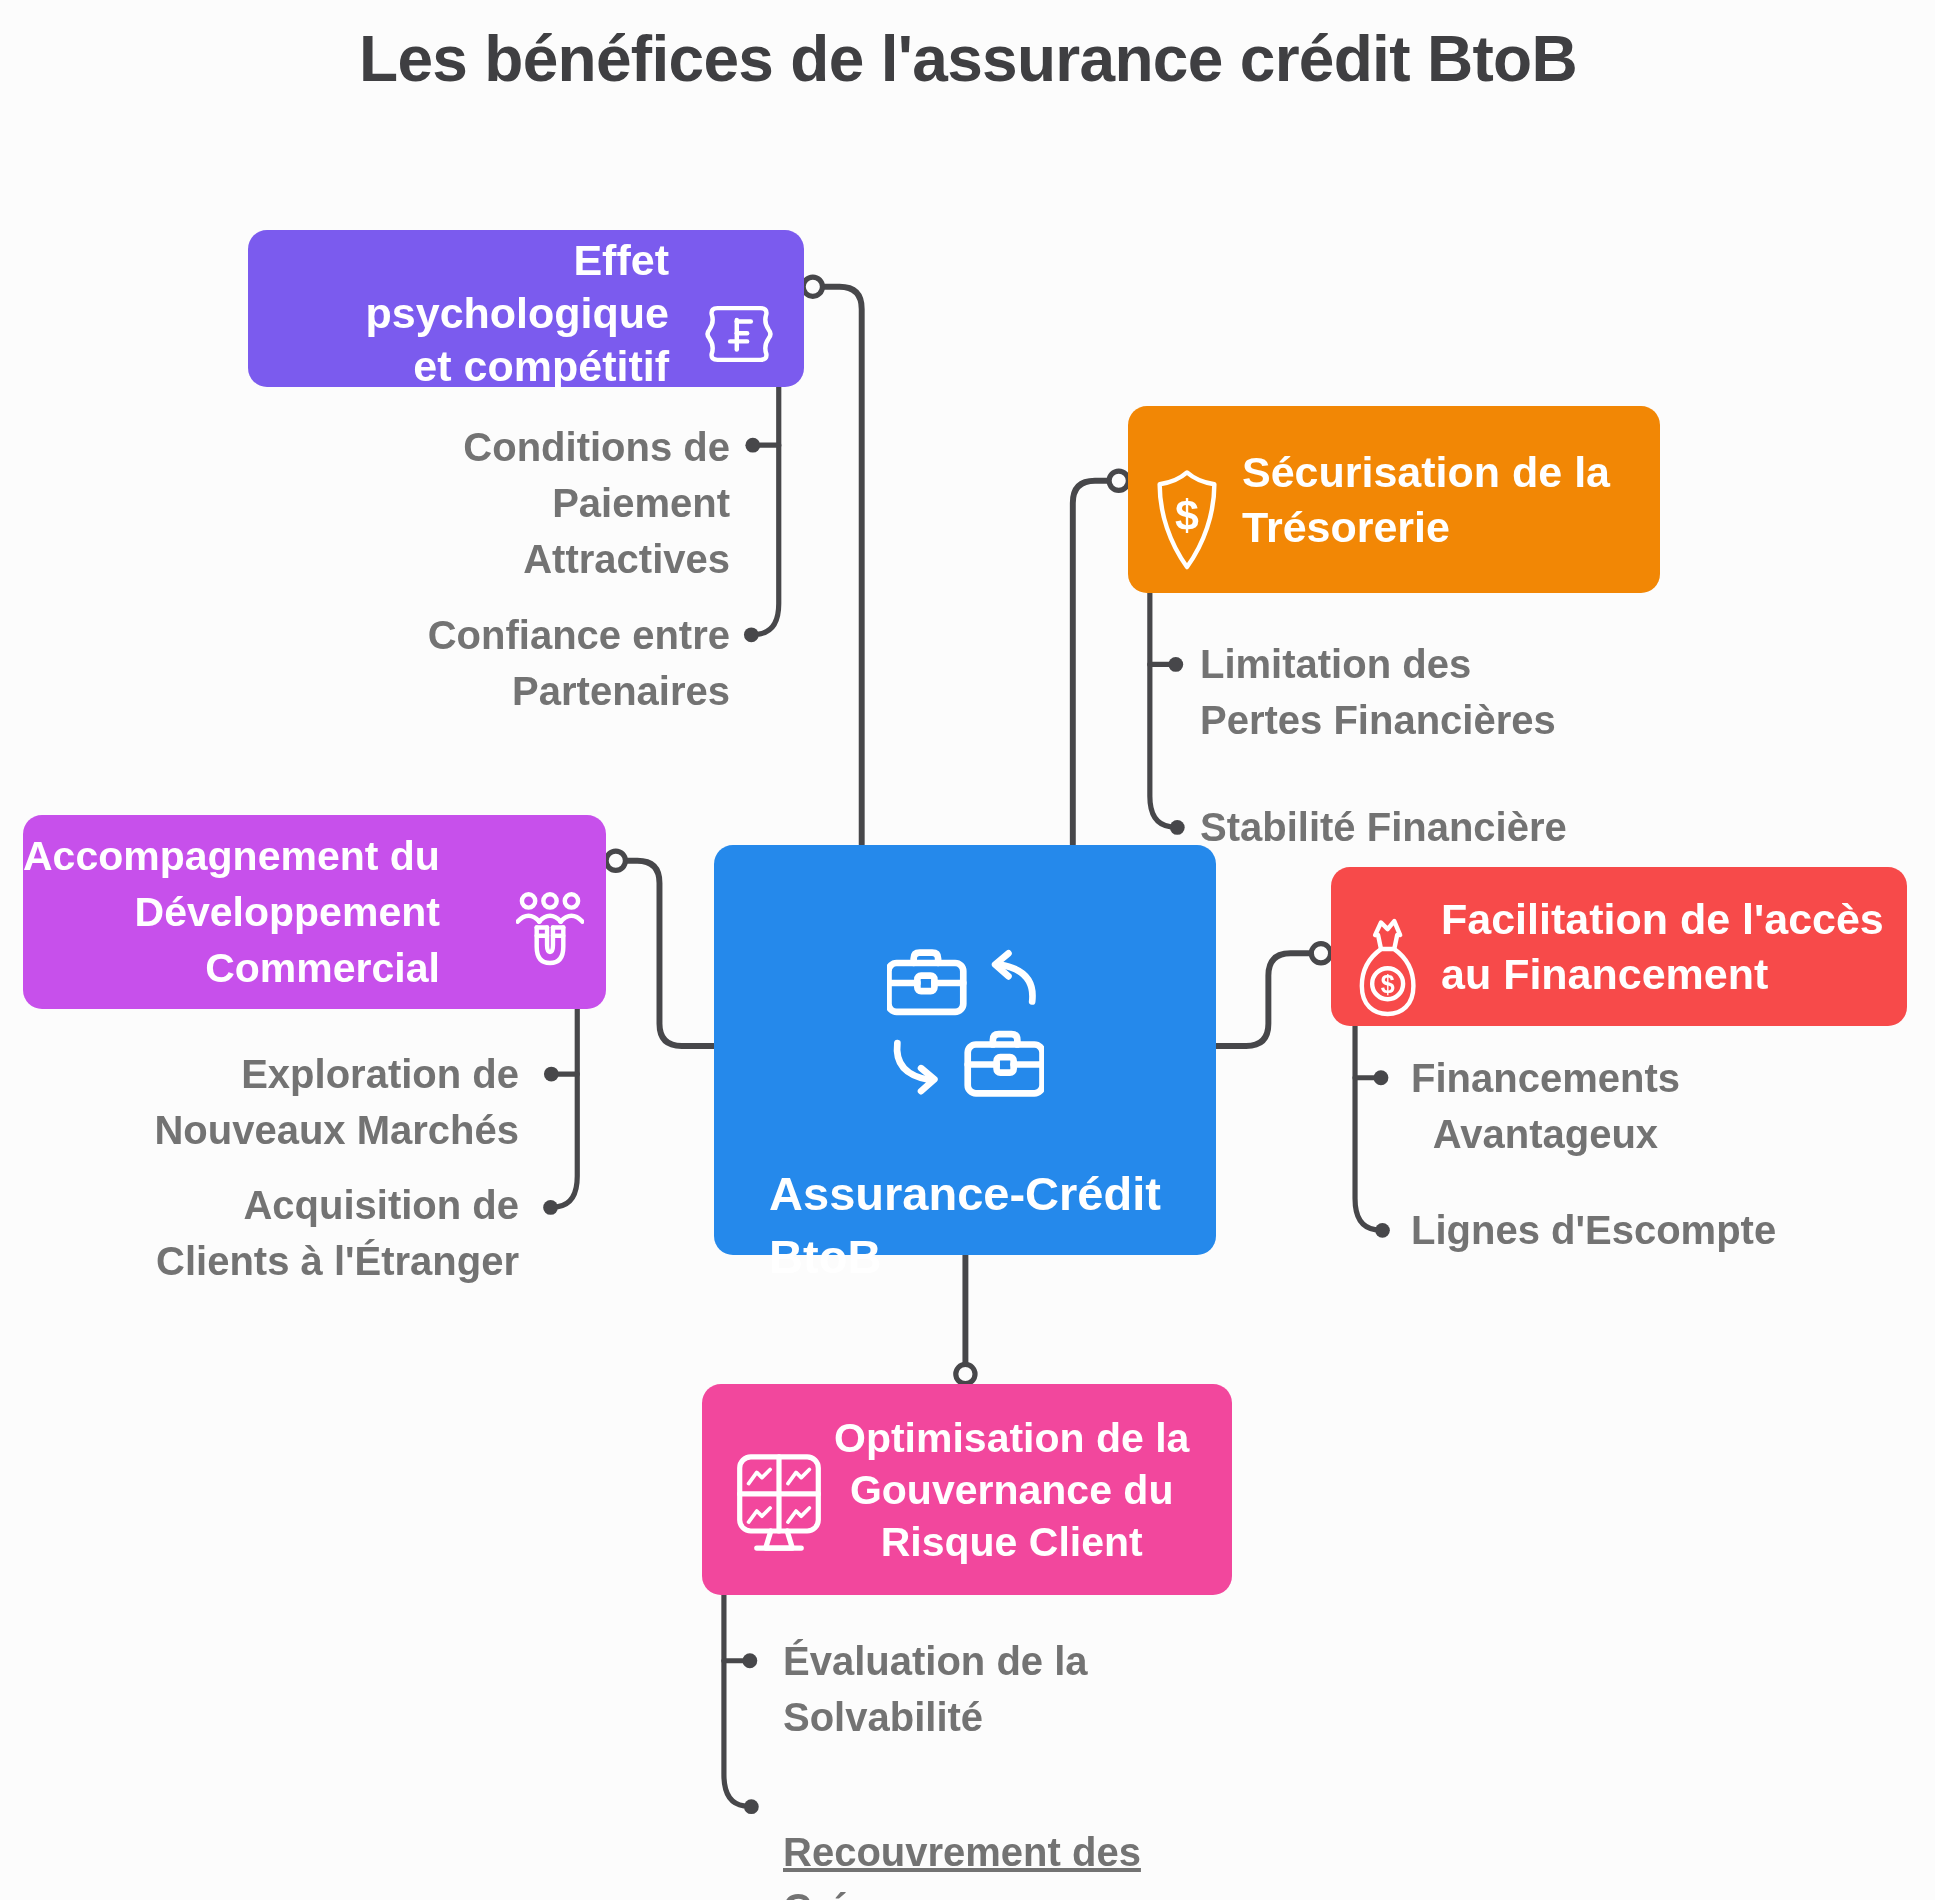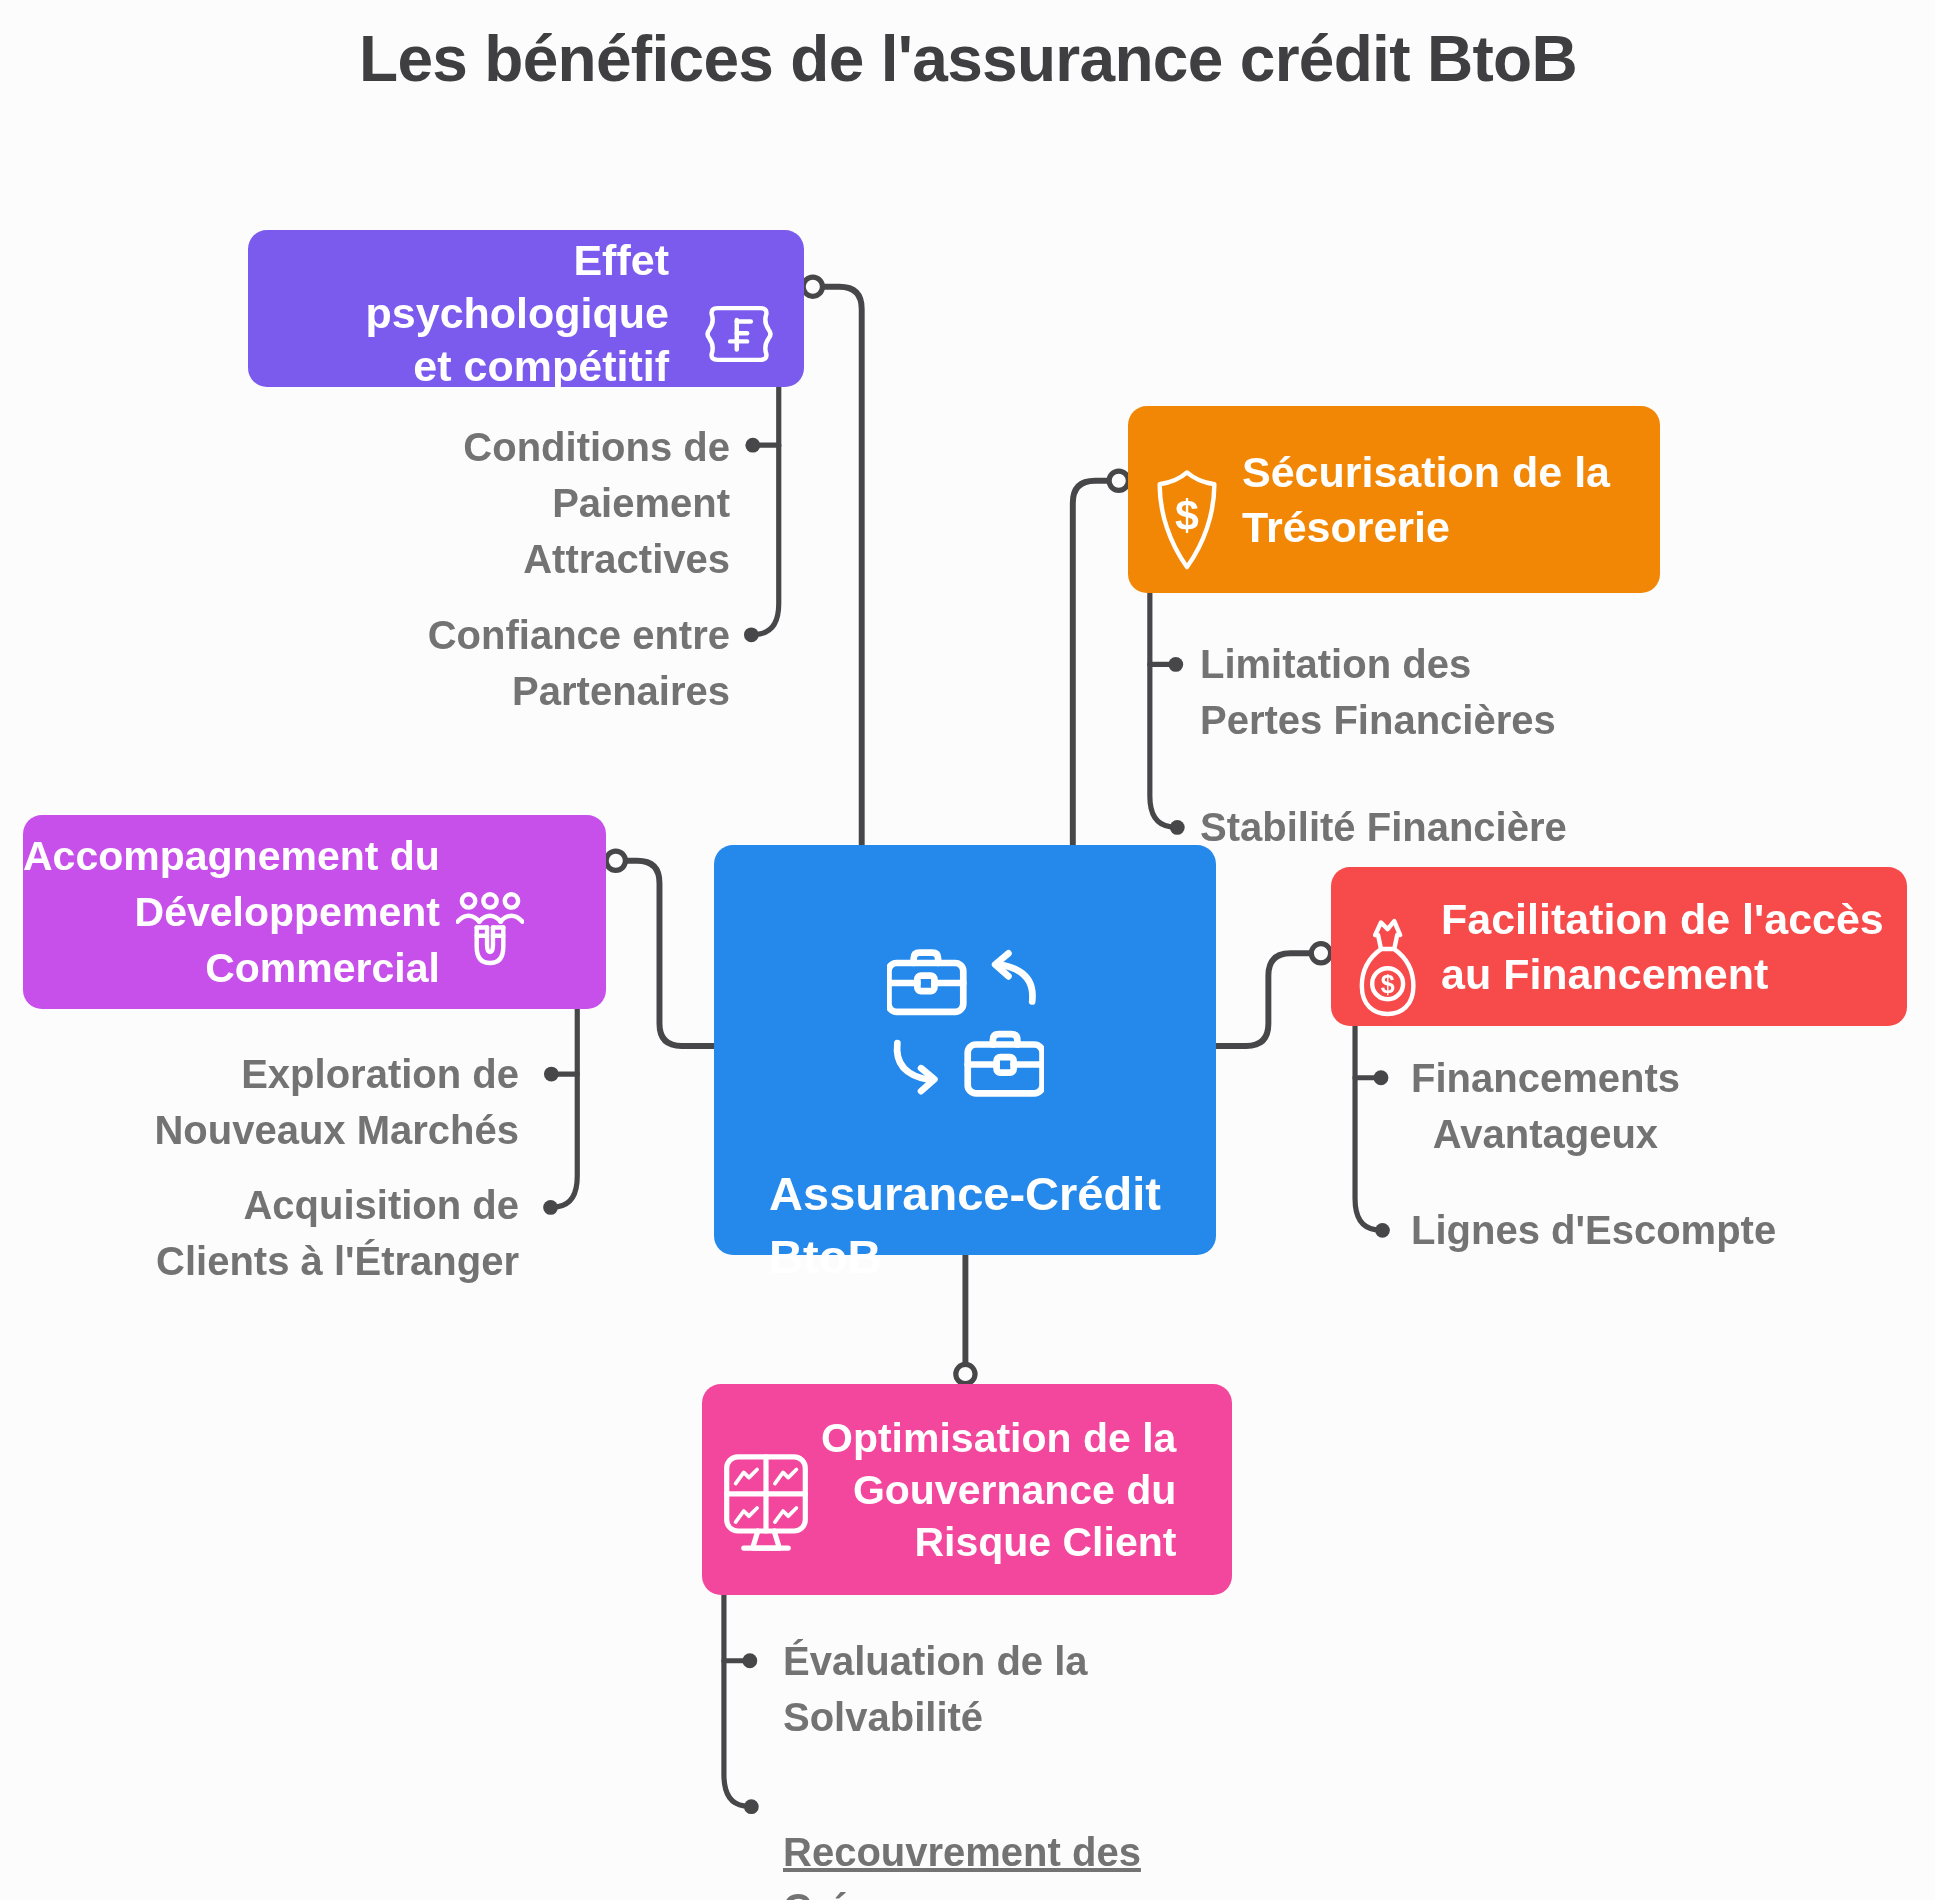--- a/index.html
+++ b/index.html
@@ -21,23 +21,23 @@
     position:absolute;
     border-radius:19px;
     display:flex;align-items:center;
     color:#fff;font-weight:700;
     white-space:pre-line;
     box-sizing:border-box;
   }
   .node .lbl{white-space:pre-line;}
   .node-psych{left:248px;top:230px;width:556px;height:157px;justify-content:flex-end;padding:10px 28px 0 21px;gap:33px;text-align:right;font-size:43px;line-height:53px;}
   .node-treasury{left:1128px;top:406px;width:532px;height:187px;padding-left:25px;gap:21px;text-align:left;font-size:43px;line-height:55px;}
-  .node-commercial{left:23px;top:815px;width:583px;height:194px;justify-content:flex-start;padding-right:22px;gap:16.3px;text-align:right;font-size:41px;line-height:56px;}
+  .node-commercial{left:23px;top:815px;width:583px;height:194px;justify-content:space-between;padding-right:22px;gap:16.3px;text-align:right;font-size:41px;line-height:56px;}
   .node-financing{left:1331px;top:867px;width:576px;height:159px;padding-left:22px;gap:18px;text-align:left;font-size:43px;line-height:55px;}
-  .node-risk{left:702px;top:1384px;width:530px;height:211px;padding-left:21px;gap:12px;text-align:right;font-size:41px;line-height:52px;}
+  .node-risk{left:702px;top:1384px;width:530px;height:211px;padding-left:34px;gap:12px;text-align:center;font-size:41px;line-height:52px;}
   .node-center{
     left:714px;top:845px;width:502px;height:410px;
     flex-direction:column;justify-content:flex-start;
     text-align:left;font-size:47px;line-height:63px;
   }
   .node-center .center-icon{margin-top:40px;}
   .node-center .lbl{margin-top:49px;}
   .child{
     position:absolute;
     font-size:40px;line-height:56px;font-weight:700;

